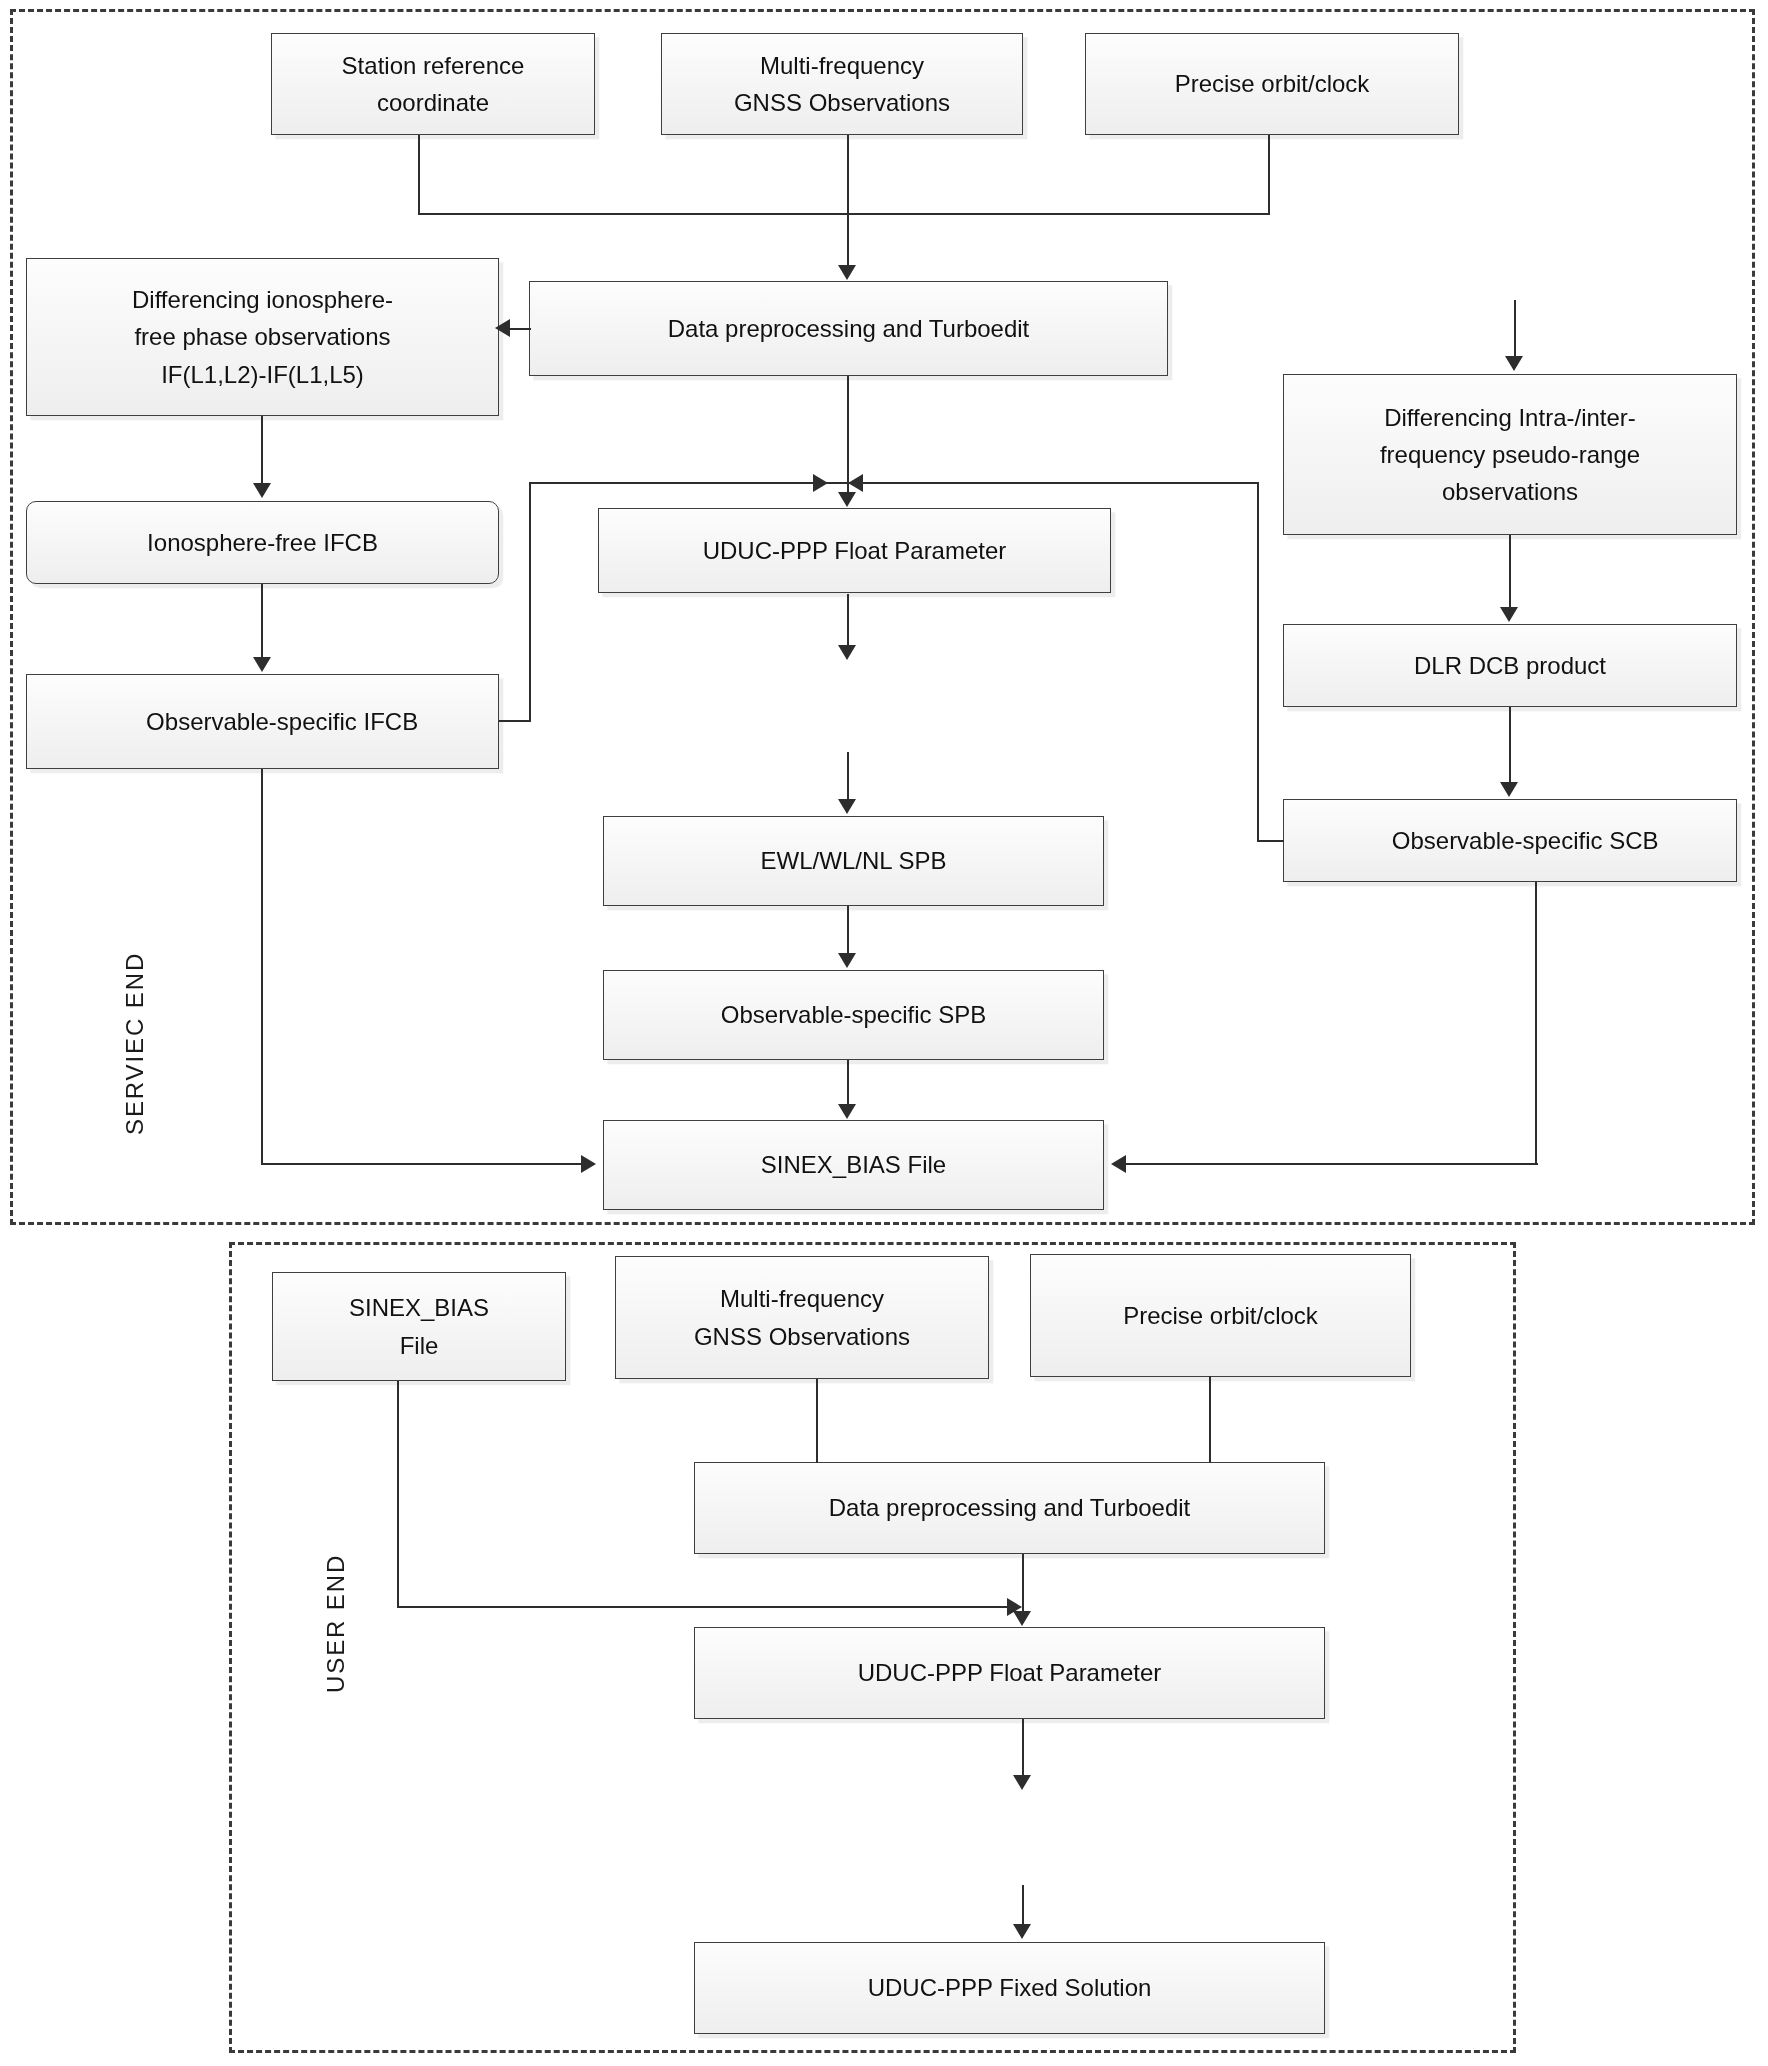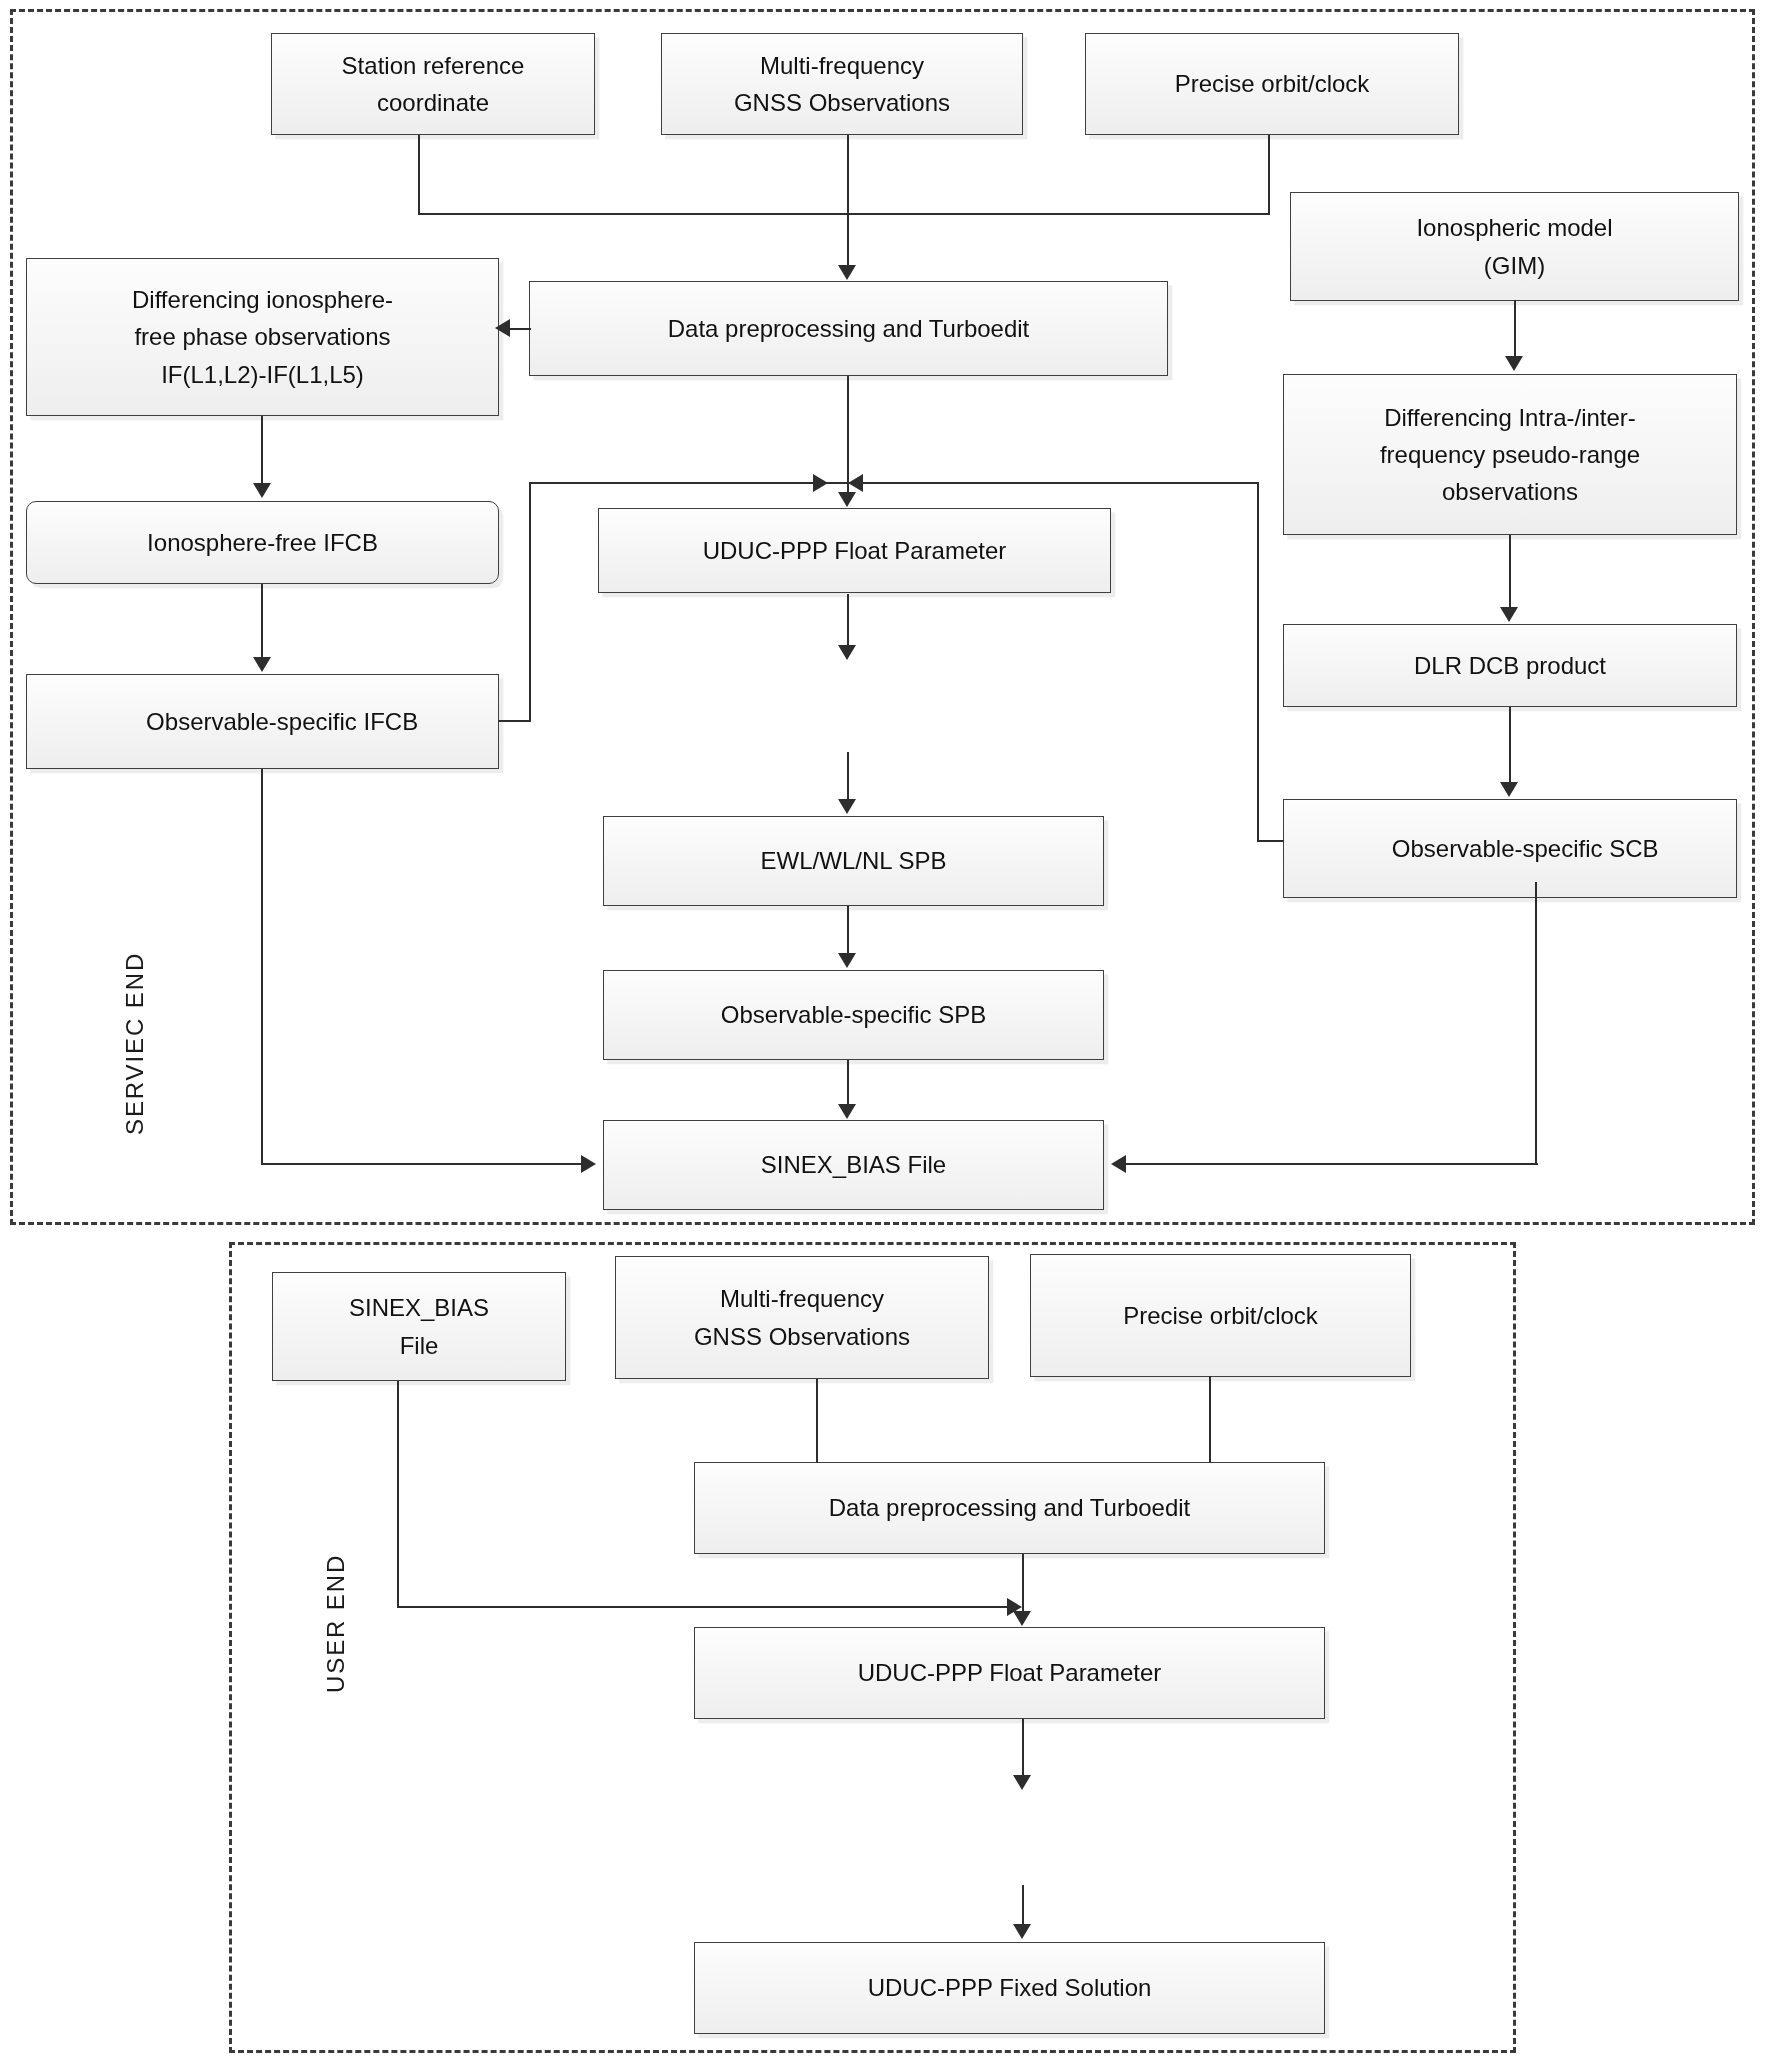--- a/index.html
+++ b/index.html
@@ -80,43 +80,41 @@
   <div class="panel-label" style="left:322px; top:1693px;">USER END</div>
 
   <div class="box tall-line" style="left:271px; top:33px; width:324px; height:102px; white-space:pre-line;">Station reference
 coordinate</div>
 
   <div class="box tall-line" style="left:661px; top:33px; width:362px; height:102px; white-space:pre-line;">Multi-frequency
 GNSS Observations</div>
 
   <div class="box" style="left:1085px; top:33px; width:374px; height:102px;">Precise orbit/clock</div>
 
-  <div class="box tall-line" style="left:1290px; top:192px; width:449px; height:109px; white-space:pre-line;">Ionospheric model
-(GIM)</div>
 
   <div class="box tall-line" style="left:26px; top:258px; width:473px; height:158px; white-space:pre-line;">Differencing ionosphere-
 free phase observations
 IF(L1,L2)-IF(L1,L5)</div>
 
   <div class="box" style="left:529px; top:281px; width:639px; height:95px;">Data preprocessing and Turboedit</div>
 
   <div class="box tall-line" style="left:1283px; top:374px; width:454px; height:161px; white-space:pre-line;">Differencing Intra-/inter-
 frequency pseudo-range
 observations</div>
 
   <div class="box" style="left:26px; top:501px; width:473px; height:83px;border-radius:10px;">Ionosphere-free IFCB</div>
 
   <div class="box" style="left:598px; top:508px; width:513px; height:85px;">UDUC-PPP Float Parameter</div>
 
   <div class="box" style="left:1283px; top:624px; width:454px; height:83px;">DLR DCB product</div>
 
   <div class="box" style="left:26px; top:674px; width:473px; height:95px;padding-left:44px;">Observable-specific IFCB</div>
 
 
-  <div class="box" style="left:1283px; top:799px; width:454px; height:99px;padding-left:35px;">Observable-specific SCB</div>
+  <div class="box" style="left:1283px; top:799px; width:454px; height:83px;padding-left:35px;">Observable-specific SCB</div>
 
   <div class="box" style="left:603px; top:816px; width:501px; height:90px;">EWL/WL/NL SPB</div>
 
   <div class="box" style="left:603px; top:970px; width:501px; height:90px;">Observable-specific SPB</div>
 
   <div class="box" style="left:603px; top:1120px; width:501px; height:90px;">SINEX_BIAS File</div>
 
   <div class="ln lnv" style="left:418px; top:135px; height:80px;"></div>
   <div class="ln lnh" style="left:418px; top:213px; width:851px;"></div>
 

